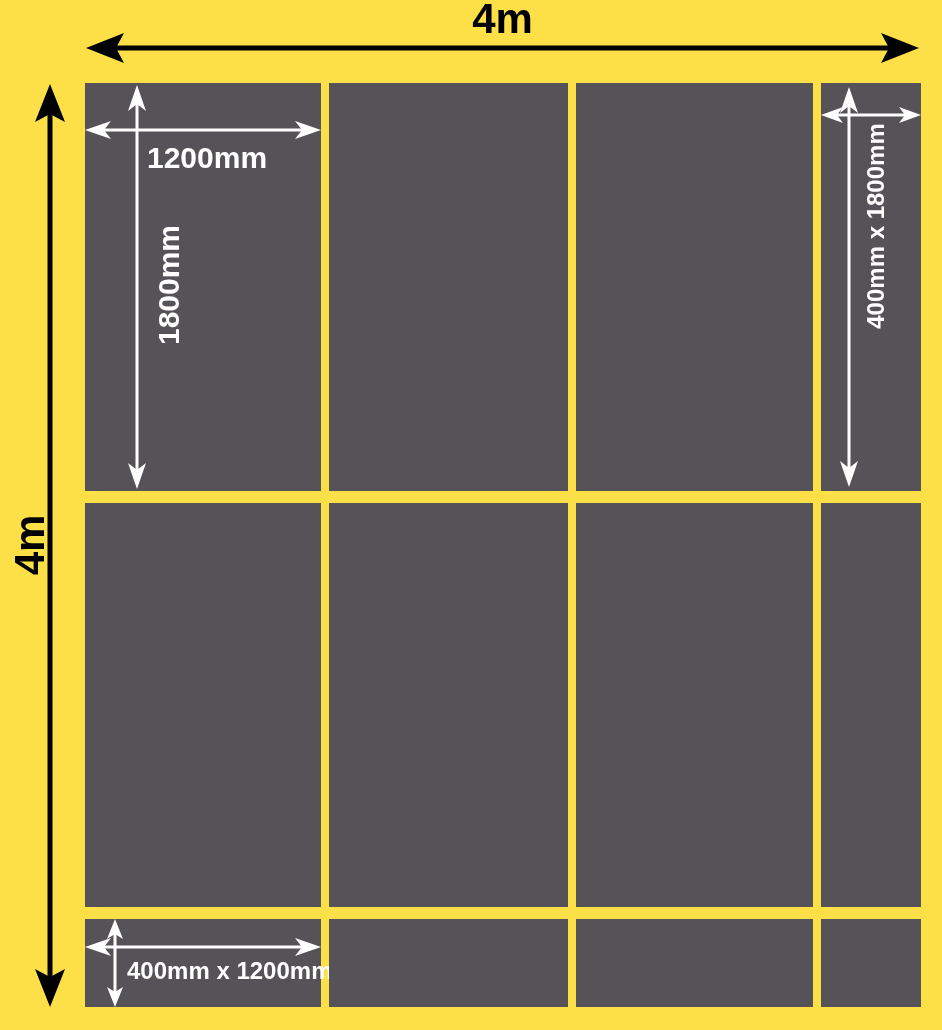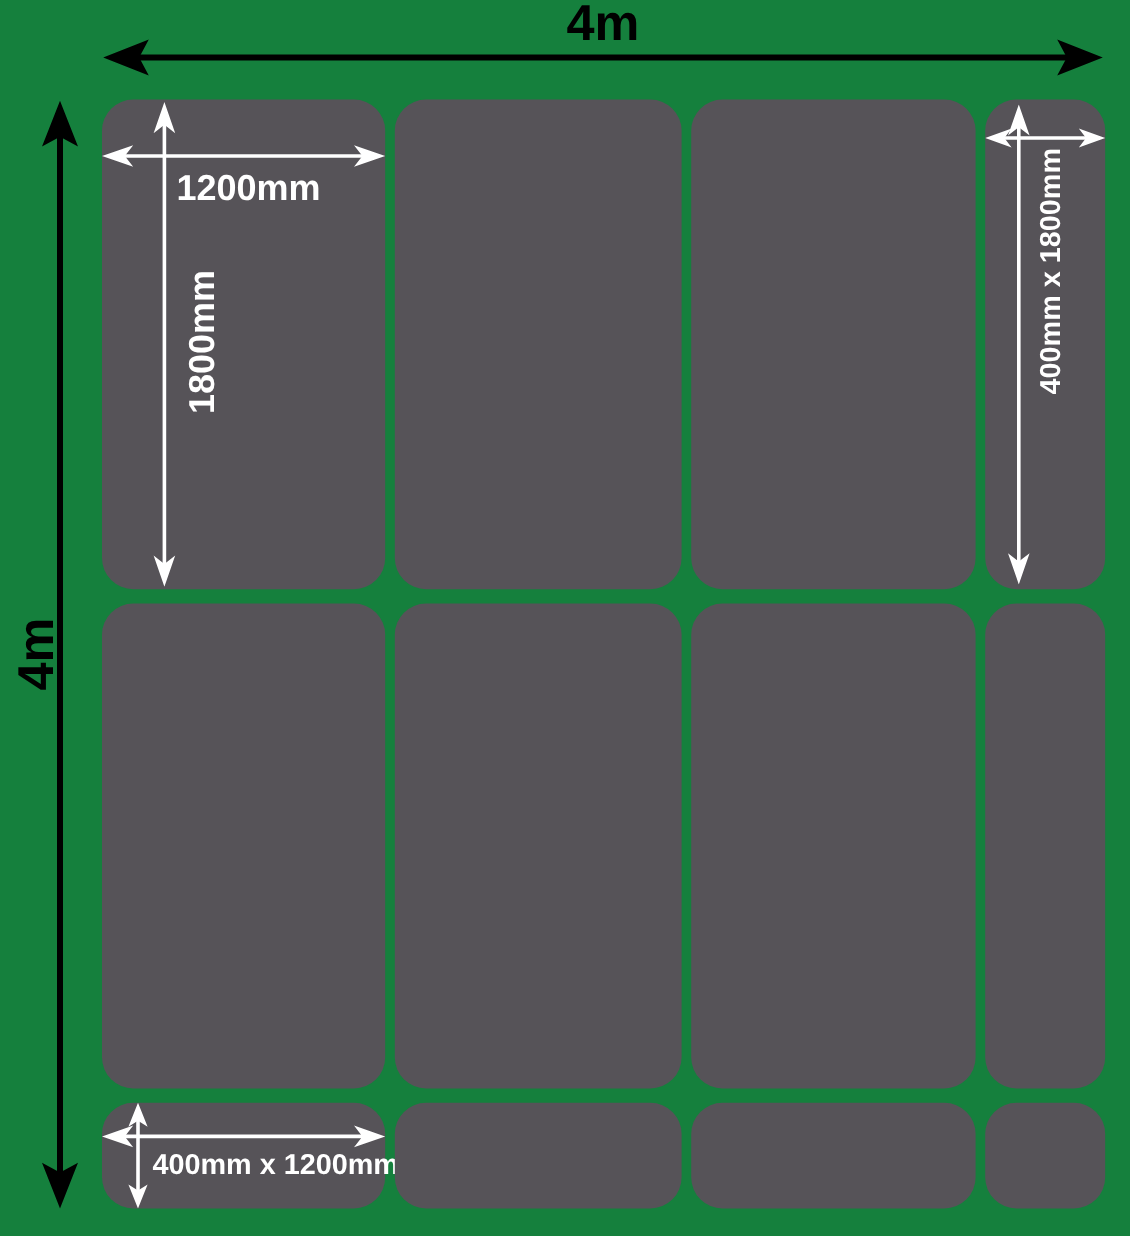--- a/index.html
+++ b/index.html
@@ -1,21 +1,21 @@
 <!DOCTYPE html>
 <html style="--panel-fill: #565358;"><head>
 <meta charset="utf-8">
 <style>
   * { box-sizing: border-box; }
   html, body { margin: 0; padding: 0; background: #fff; }
   .stage {
     position: relative;
     width: 942px;
     height: 1030px;
-    background: #15803d;
+    background: #fde047;
     overflow: hidden;
     font-family: "Liberation Sans", sans-serif;
   }
   :root { --panel-fill: #565358; }
 
   .abs { position: absolute; display: block; }
 
   
   .big-label {
     position: absolute;
@@ -38,21 +38,20 @@
     display: grid;
     grid-template-columns: 236px 239px 237px 100px;
     grid-template-rows: 408px 404px 88px;
     column-gap: 8px;
     row-gap: 12px;
   }
   .panel {
     background: var(--panel-fill);
     position: relative;
     overflow: visible;
-    border-radius: 26px;
   }
 
   
   .dim-label {
     position: absolute;
     color: #fff;
     font-weight: bold;
     line-height: 1;
     white-space: nowrap;
   }

